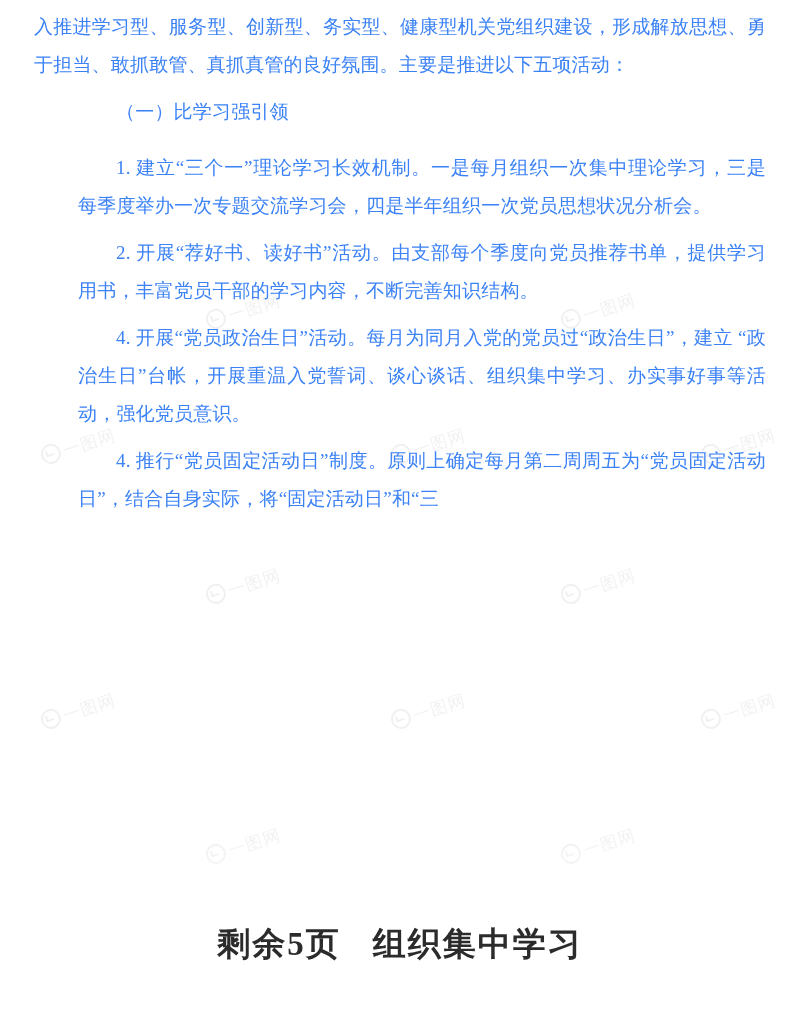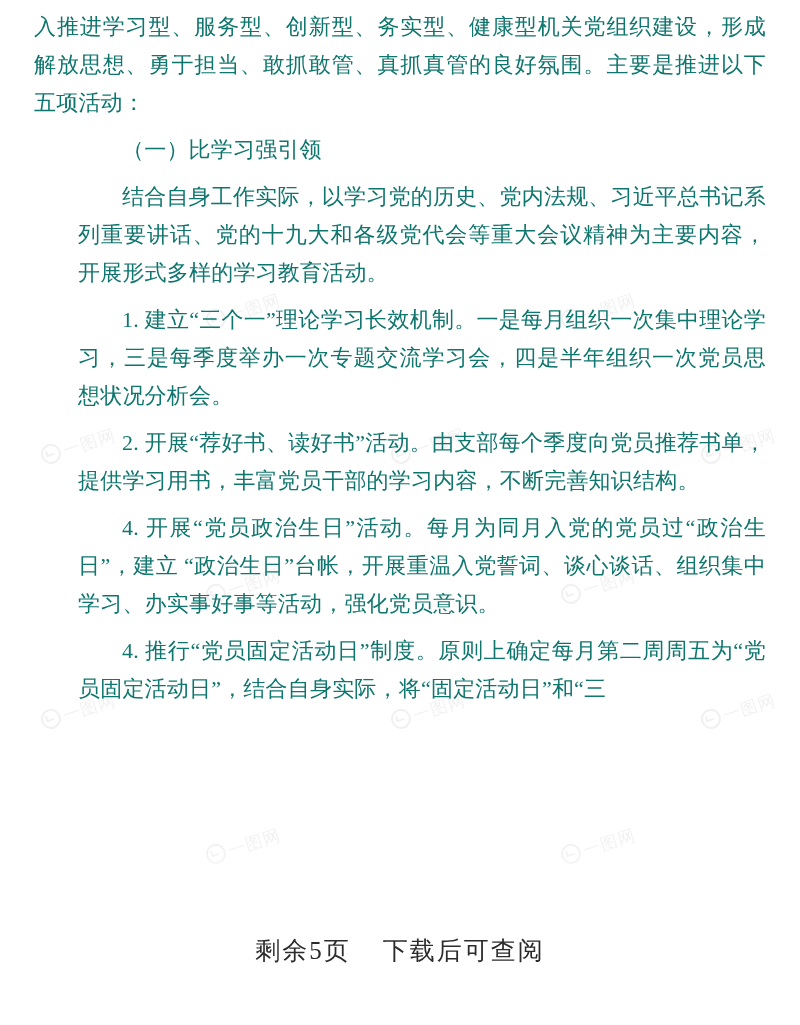--- a/index.html
+++ b/index.html
@@ -21,26 +21,26 @@
     height: 1025px;
     box-sizing: border-box;
     padding: 8px 34px 0 34px;
   }
   .doc-body {
     position: relative;
     z-index: 2;
   }
   p.para {
     margin: 0 0 0 0;
-    font-size: 22px;
+    font-size: 19px;
     line-height: 38px;
     text-align: justify;
     text-justify: inter-ideograph;
     letter-spacing: 0.2px;
-    color: #0f766e;
+    color: #3b82f6;
   }
   p.indent {
     text-indent: 2em;
     margin-left: 44px;
   }
   .spacer-sm { height: 9px; }
 
   
   .wm {
     position: absolute;
@@ -82,22 +82,22 @@
   .footer-notice {
     position: absolute;
     left: 0;
     right: 0;
     bottom: 58px;
     text-align: center;
     z-index: 5;
   }
   .footer-notice .notice-text {
     font-family: "Liberation Serif", "DejaVu Serif", serif;
-    font-weight: normal;
-    font-size: 25px;
+    font-weight: bold;
+    font-size: 33px;
     color: #2b2b2b;
     letter-spacing: 2px;
   }
   .footer-notice .notice-gap {
     display: inline-block;
     width: 24px;
   }
   .fade-mask {
     position: absolute;
     left: 0;
@@ -127,32 +127,31 @@
     <div class="wm" style="left:700px; top:700px;"><span class="wm-mark"><span class="wm-logo"></span><span>一图网</span></span></div>
     <div class="wm" style="left:205px; top:835px;"><span class="wm-mark"><span class="wm-logo"></span><span>一图网</span></span></div>
     <div class="wm" style="left:560px; top:835px;"><span class="wm-mark"><span class="wm-logo"></span><span>一图网</span></span></div>
   </div>
 
   <div class="doc-body">
     <p class="para">入推进学习型、服务型、创新型、务实型、健康型机关党组织建设，形成解放思想、勇于担当、敢抓敢管、真抓真管的良好氛围。主要是推进以下五项活动：</p>
     <div class="spacer-sm"></div>
     <p class="para indent">（一）比学习强引领</p>
     <div class="spacer-sm"></div>
-    <p class="para indent">结合自身工作实际，以学习党的历史、党内法规、习近平总书记系列重要讲话、党的十九大和各级党代会等重大会议精神为主要内容，开展形式多样的学习教育活动。</p>
     <div class="spacer-sm"></div>
     <p class="para indent">1. 建立“三个一”理论学习长效机制。一是每月组织一次集中理论学习，三是每季度举办一次专题交流学习会，四是半年组织一次党员思想状况分析会。</p>
     <div class="spacer-sm"></div>
     <p class="para indent">2. 开展“荐好书、读好书”活动。由支部每个季度向党员推荐书单，提供学习用书，丰富党员干部的学习内容，不断完善知识结构。</p>
     <div class="spacer-sm"></div>
     <p class="para indent">4. 开展“党员政治生日”活动。每月为同月入党的党员过“政治生日”，建立 “政治生日”台帐，开展重温入党誓词、谈心谈话、组织集中学习、办实事好事等活动，强化党员意识。</p>
     <div class="spacer-sm"></div>
     <p class="para indent">4. 推行“党员固定活动日”制度。原则上确定每月第二周周五为“党员固定活动日”，结合自身实际，将“固定活动日”和“三</p>
   </div>
 
   <div class="fade-mask"></div>
 
   <div class="footer-notice">
     <span class="notice-text">剩余5页</span>
     <span class="notice-gap"></span>
-    <span class="notice-text">下载后可查阅</span>
+    <span class="notice-text">组织集中学习</span>
   </div>
 
 </div>
 
 </body></html>

